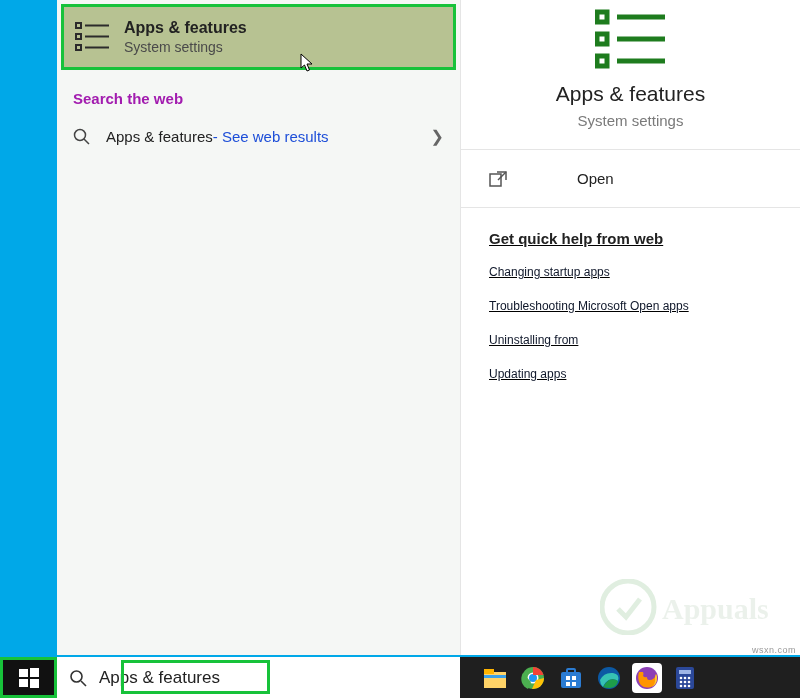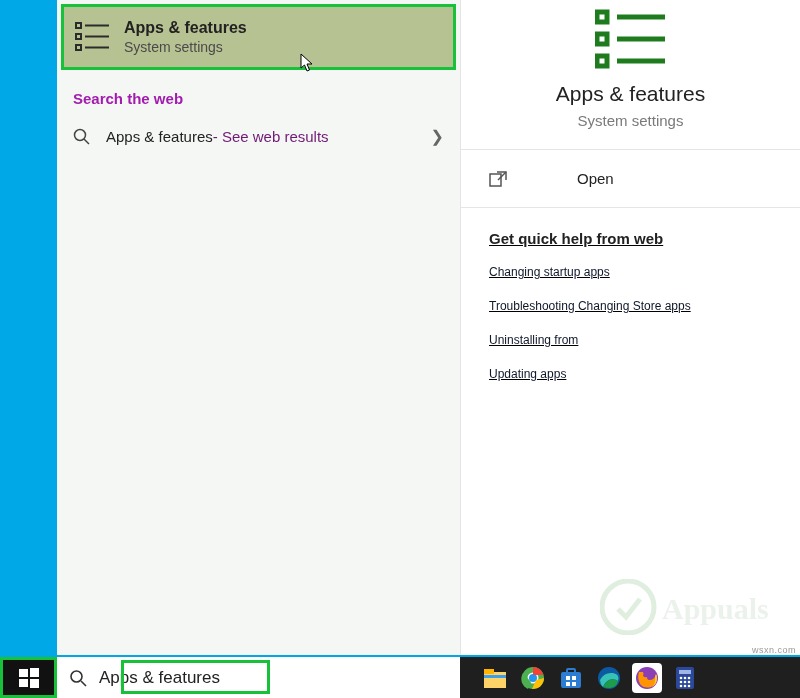--- a/index.html
+++ b/index.html
@@ -55,21 +55,21 @@
     .section-header {
       font-size: 15px; font-weight: 600; color: #a21caf;
       padding: 16px 16px 10px;
     }
     .web-result {
       display: flex; align-items: center;
       padding: 10px 16px;
     }
     .web-result .sicon { margin-right: 16px; }
     .web-result .label { font-size: 15px; color: #222; }
-    .web-result .suffix { font-size: 15px; color: #701a75; }
+    .web-result .suffix { font-size: 15px; color: #1d4ed8; }
     .web-result .chev { margin-left: auto; color: #666; font-size: 16px; }
     .detail-hero {
       text-align: center;
       padding: 8px 10px 20px;
     }
     .hero-icon { display: inline-flex; margin-bottom: 12px; }
     .hero-title { font-size: 21px; color: #222; margin-bottom: 6px; }
     .hero-sub { font-size: 15px; color: #7a7a7a; }
     .divider { height: 1px; background: #e5e5e5; }
     .action-row {
@@ -199,21 +199,21 @@
         </svg>
       </span>
       <span class="alabel">Open</span>
     </div>
 
     <div class="divider"></div>
 
     <div class="help-block">
       <div class="help-title">Get quick help from web</div>
       <div class="help-link">Changing startup apps</div>
-      <div class="help-link">Troubleshooting Changing Store apps</div>
+      <div class="help-link">Troubleshooting Microsoft Open apps</div>
       <div class="help-link">Uninstalling from</div>
       <div class="help-link">Updating apps</div>
     </div>
 
     <div class="watermark">
       <svg width="190" height="56" viewBox="0 0 190 56">
         <circle cx="28" cy="28" r="26" fill="none" stroke="#a7d0a7" stroke-width="5"></circle>
         <path d="M18 30 L26 38 L40 20" stroke="#a7d0a7" stroke-width="5" fill="none"></path>
         <text x="62" y="40" font-family="Segoe UI" font-size="30" font-weight="700" fill="#c8d8c8">Appuals</text>
       </svg>

